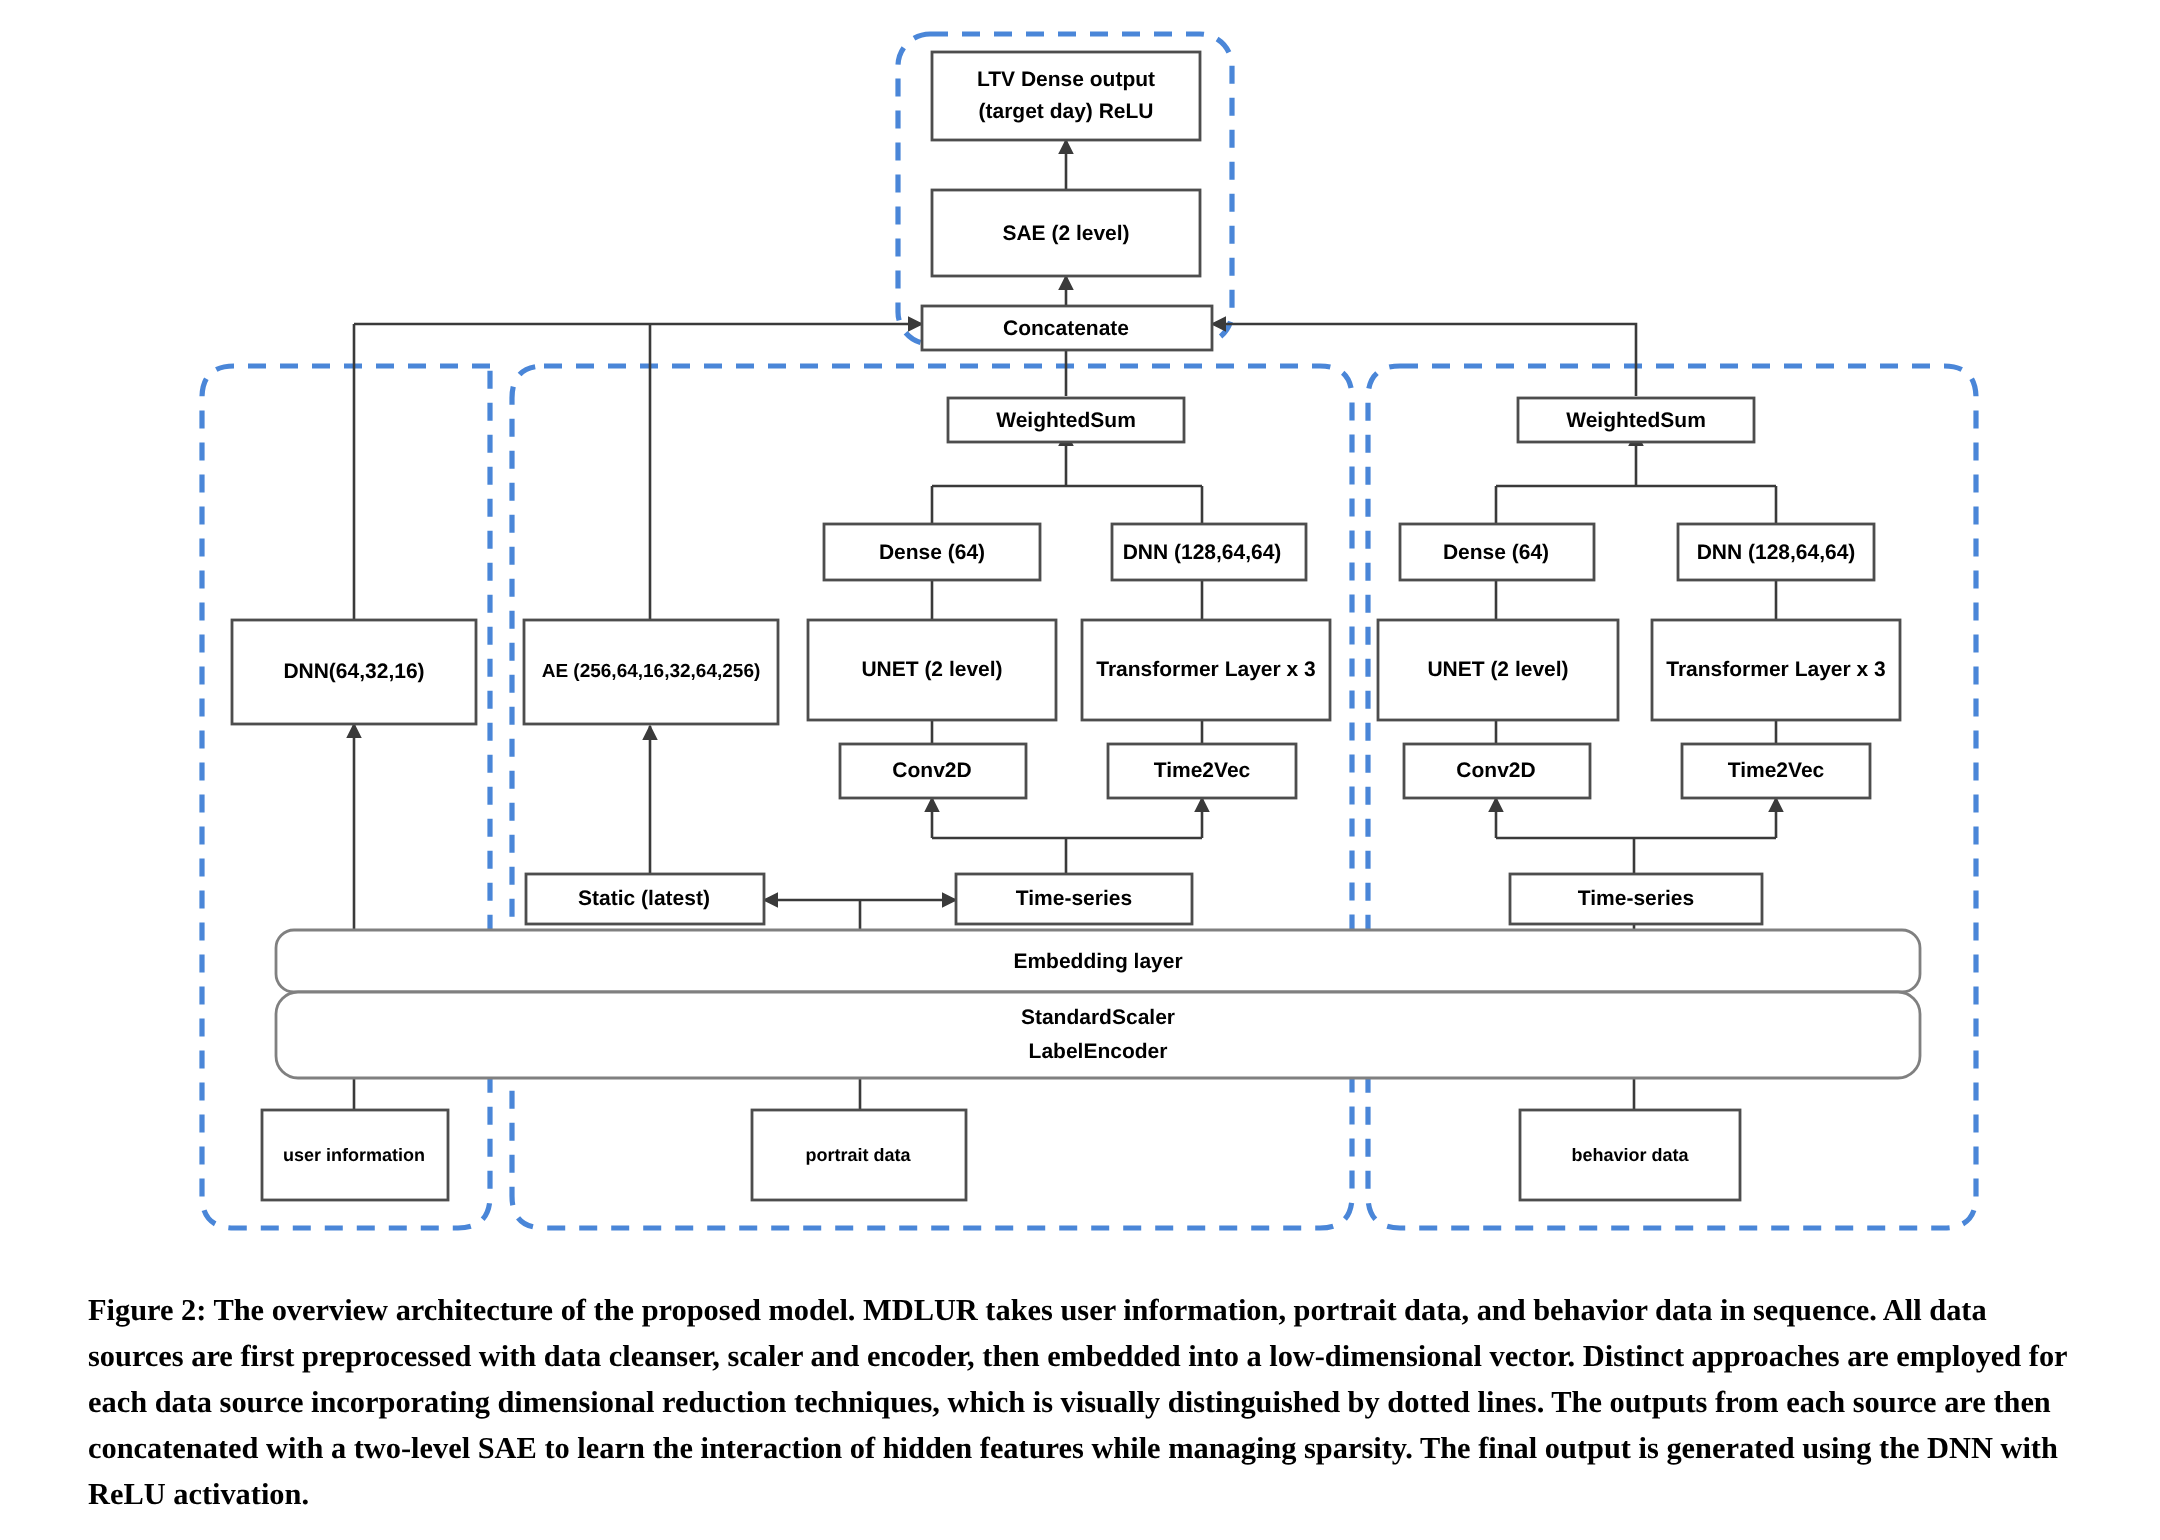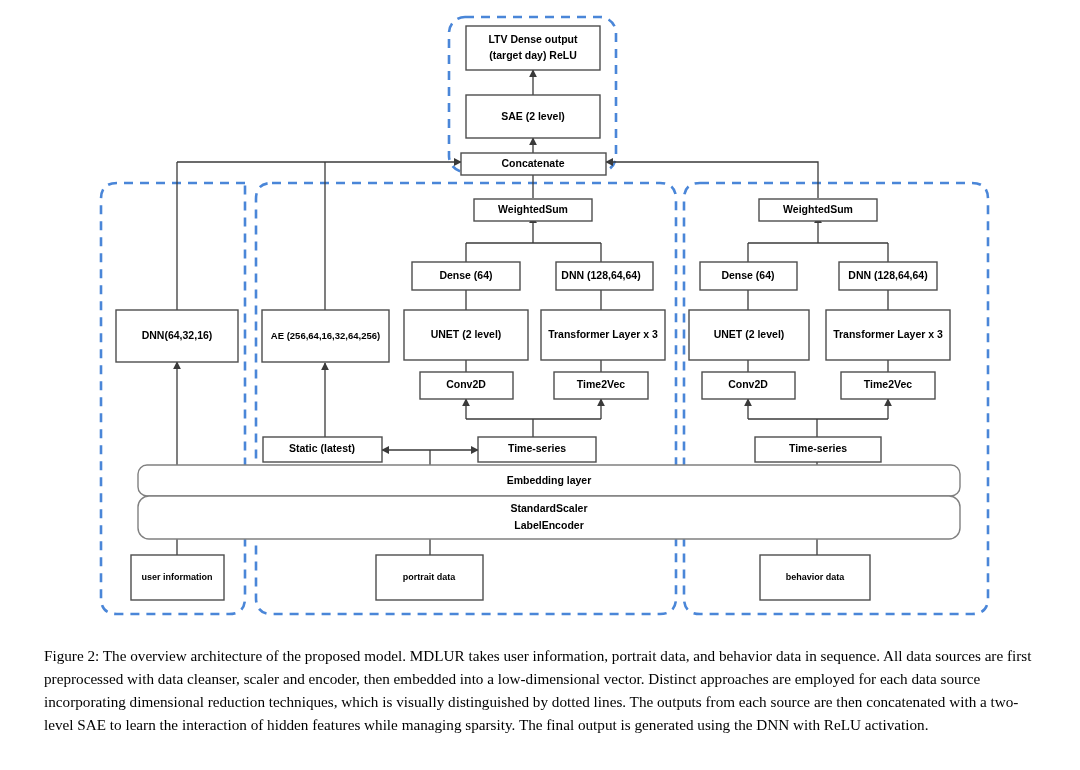--- a/index.html
+++ b/index.html
@@ -37,21 +37,21 @@
   }
   .group-dash{
     fill:none;stroke:#4a86d8;stroke-width:2.6;
     stroke-dasharray:9 7;stroke-linecap:butt;
   }
   .caption{
     position:absolute;
     left:44px;top:644px;width:992px;
     font-family:"Liberation Serif",serif;
     font-size:15.2px;
-    font-weight:normal;
+    font-weight:bold;
     line-height:1.52;
     color:#000;
     text-align:left;
   }
 </style>
 </head>
 <body>
 
 <div id="figure-frame">
 <svg width="1080" height="640" viewBox="0 0 1080 640" xmlns="http://www.w3.org/2000/svg">

